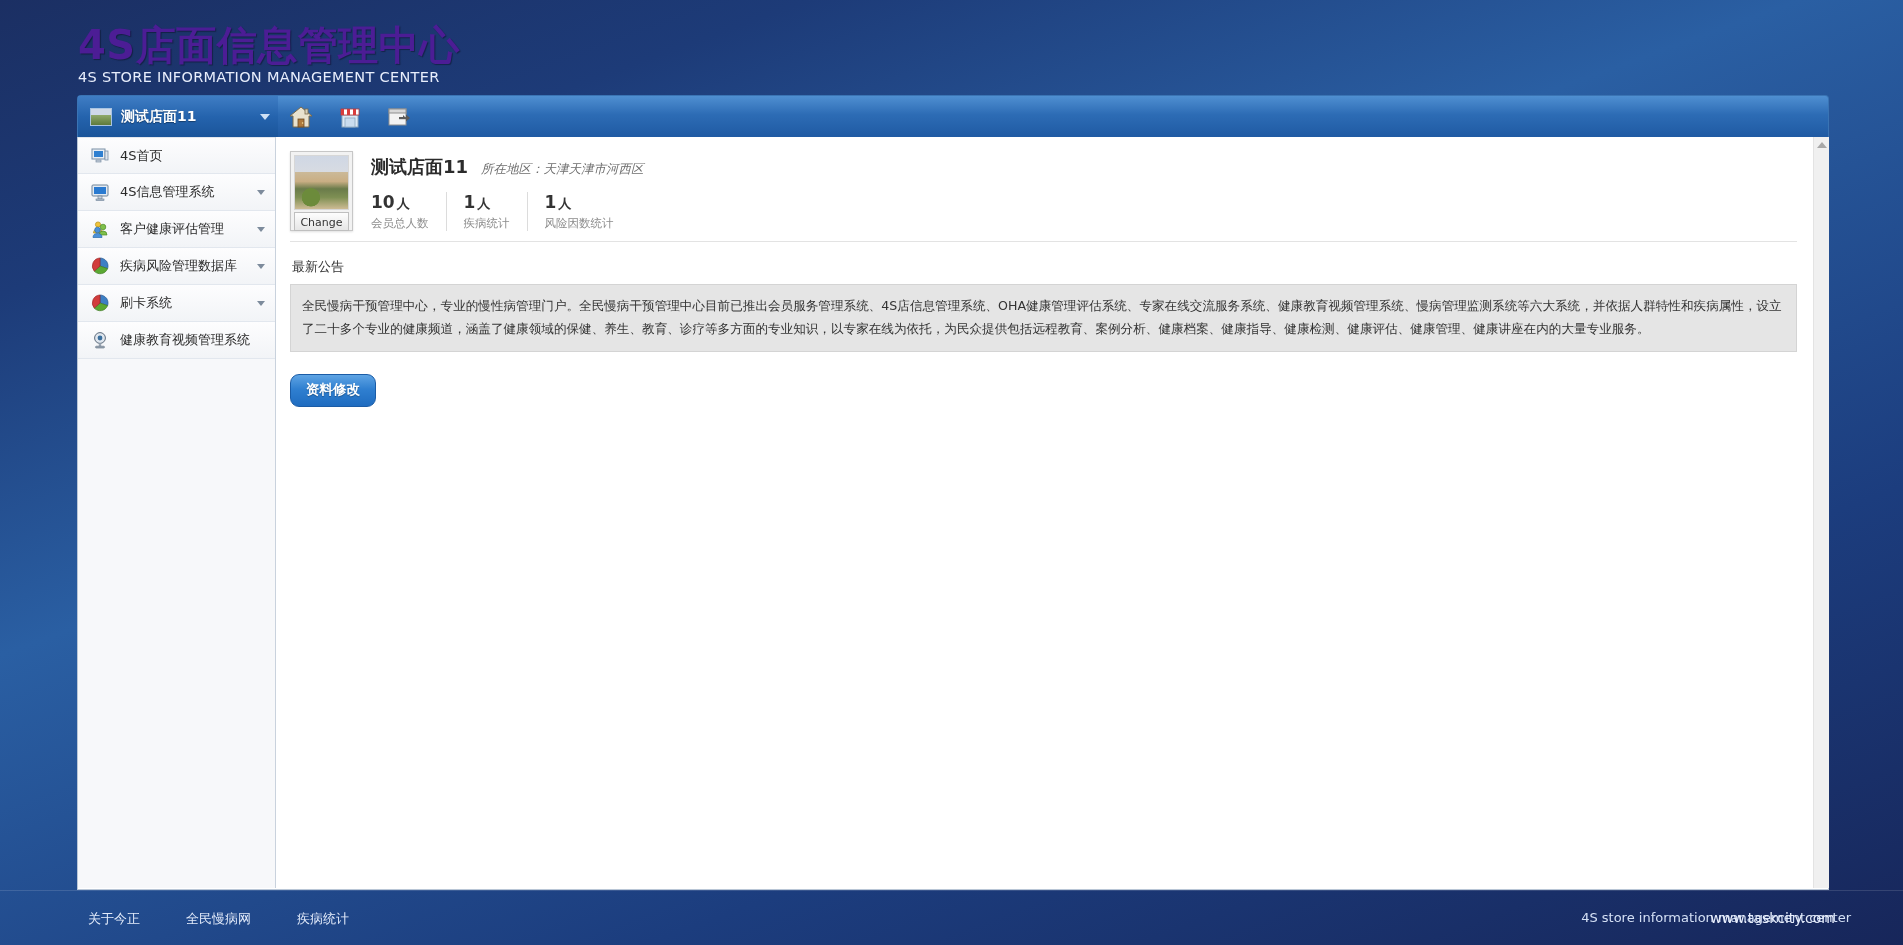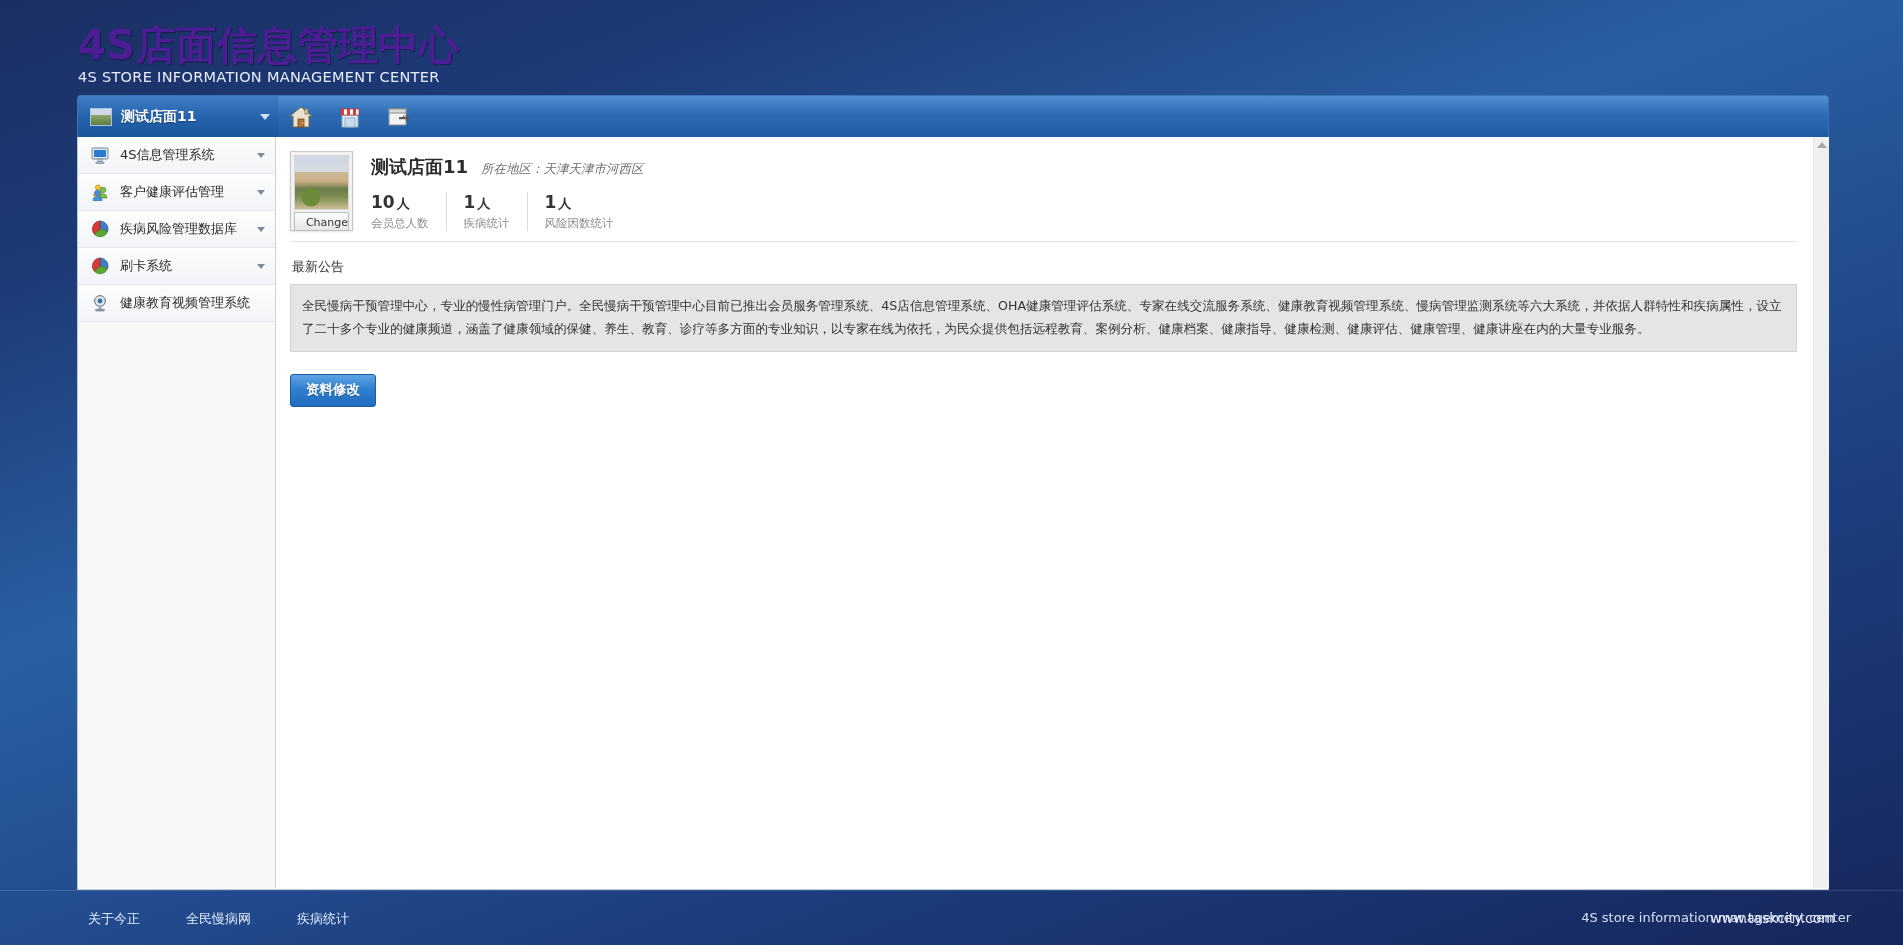--- a/index.html
+++ b/index.html
@@ -167,21 +167,21 @@
     background:
       radial-gradient(circle at 30% 78%, #6c8b3b 0%, #6c8b3b 16%, rgba(108,139,59,0) 17%),
       linear-gradient(180deg, #cfd7e4 0%, #d7dbe2 30%, #cbb998 31%, #c9ae84 48%,
                       #6a7b4a 62%, #7e8f53 78%, #cdbb94 100%);
     border: 1px solid #d7d7d7;
   }
   .avatar-change {
     display: block;
     width: 55px; height: 19px;
     margin-top: 2px;
-    font-size: 11px; color: #333; text-align: right; line-height: 19px;
+    font-size: 11px; color: #333; text-align: center; line-height: 19px;
     background: linear-gradient(180deg, #fdfdfd 0%, #e6e6e6 100%);
     border: 1px solid #bfbfbf;
     cursor: pointer;
   }
   .profile-main { margin-left: 18px; padding-top: 4px; }
   .profile-head { display: flex; align-items: baseline; }
   .store-title { font-size: 18px; font-weight: bold; color: #2b2b2b; }
   .store-region { font-size: 12.5px; color: #6e6e6e; margin-left: 13px; font-style: italic; }
   .stats { display: flex; margin-top: 13px; }
   .stat { padding-right: 17px; margin-right: 0; }
@@ -203,21 +203,21 @@
     color: #333;
     line-height: 1.85;
   }
   .btn-edit {
     display: inline-block;
     margin-top: 22px;
     padding: 6px 15px 7px 15px;
     font-size: 13.5px; font-weight: bold; color: #fff;
     background: linear-gradient(180deg, #5ea4e4 0%, #2f7fd0 46%, #1f6cc0 100%);
     border: 1px solid #1b5ca6;
-    border-radius: 3px;
+    border-radius: 9px;
     text-shadow: 0 1px 1px rgba(0,0,0,0.3);
     cursor: pointer;
   }
 
   
   .vscroll {
     position: absolute;
     right: 0; top: 0;
     width: 16px; height: 751px;
     background: #f0f0f0;
@@ -318,20 +318,31 @@
         </svg>
       </div>
 
     </div>
   </div>
 
   <div class="bodyrow">
 
     <div class="sidebar">
 
+      <div class="side-item first">
+        <span class="side-ico">
+          <svg width="20" height="20" viewBox="0 0 20 20">
+            <rect x="2" y="3" width="13" height="10" fill="#e9eef4" stroke="#7b8fa5" stroke-width="1"></rect>
+            <rect x="4" y="5" width="9" height="6" fill="#2f7fd0"></rect>
+            <rect x="6" y="14" width="5" height="2" fill="#c6cfda" stroke="#7b8fa5" stroke-width="0.7"></rect>
+            <rect x="15" y="5" width="3" height="9" fill="#dfe6ee" stroke="#7b8fa5" stroke-width="0.8"></rect>
+          </svg>
+        </span>
+        <span class="side-label">4S首页</span>
+      </div>
 
       <div class="side-item">
         <span class="side-ico">
           <svg width="20" height="20" viewBox="0 0 20 20">
             <rect x="2" y="3" width="16" height="11" rx="1" fill="#e4eaf1" stroke="#6f8499" stroke-width="1"></rect>
             <rect x="4" y="5" width="12" height="7" fill="#2a7ad0"></rect>
             <rect x="8" y="14" width="4" height="3" fill="#c6cfda" stroke="#6f8499" stroke-width="0.7"></rect>
             <rect x="6" y="17" width="8" height="1.6" fill="#b7c2cf" stroke="#6f8499" stroke-width="0.6"></rect>
           </svg>
         </span>

